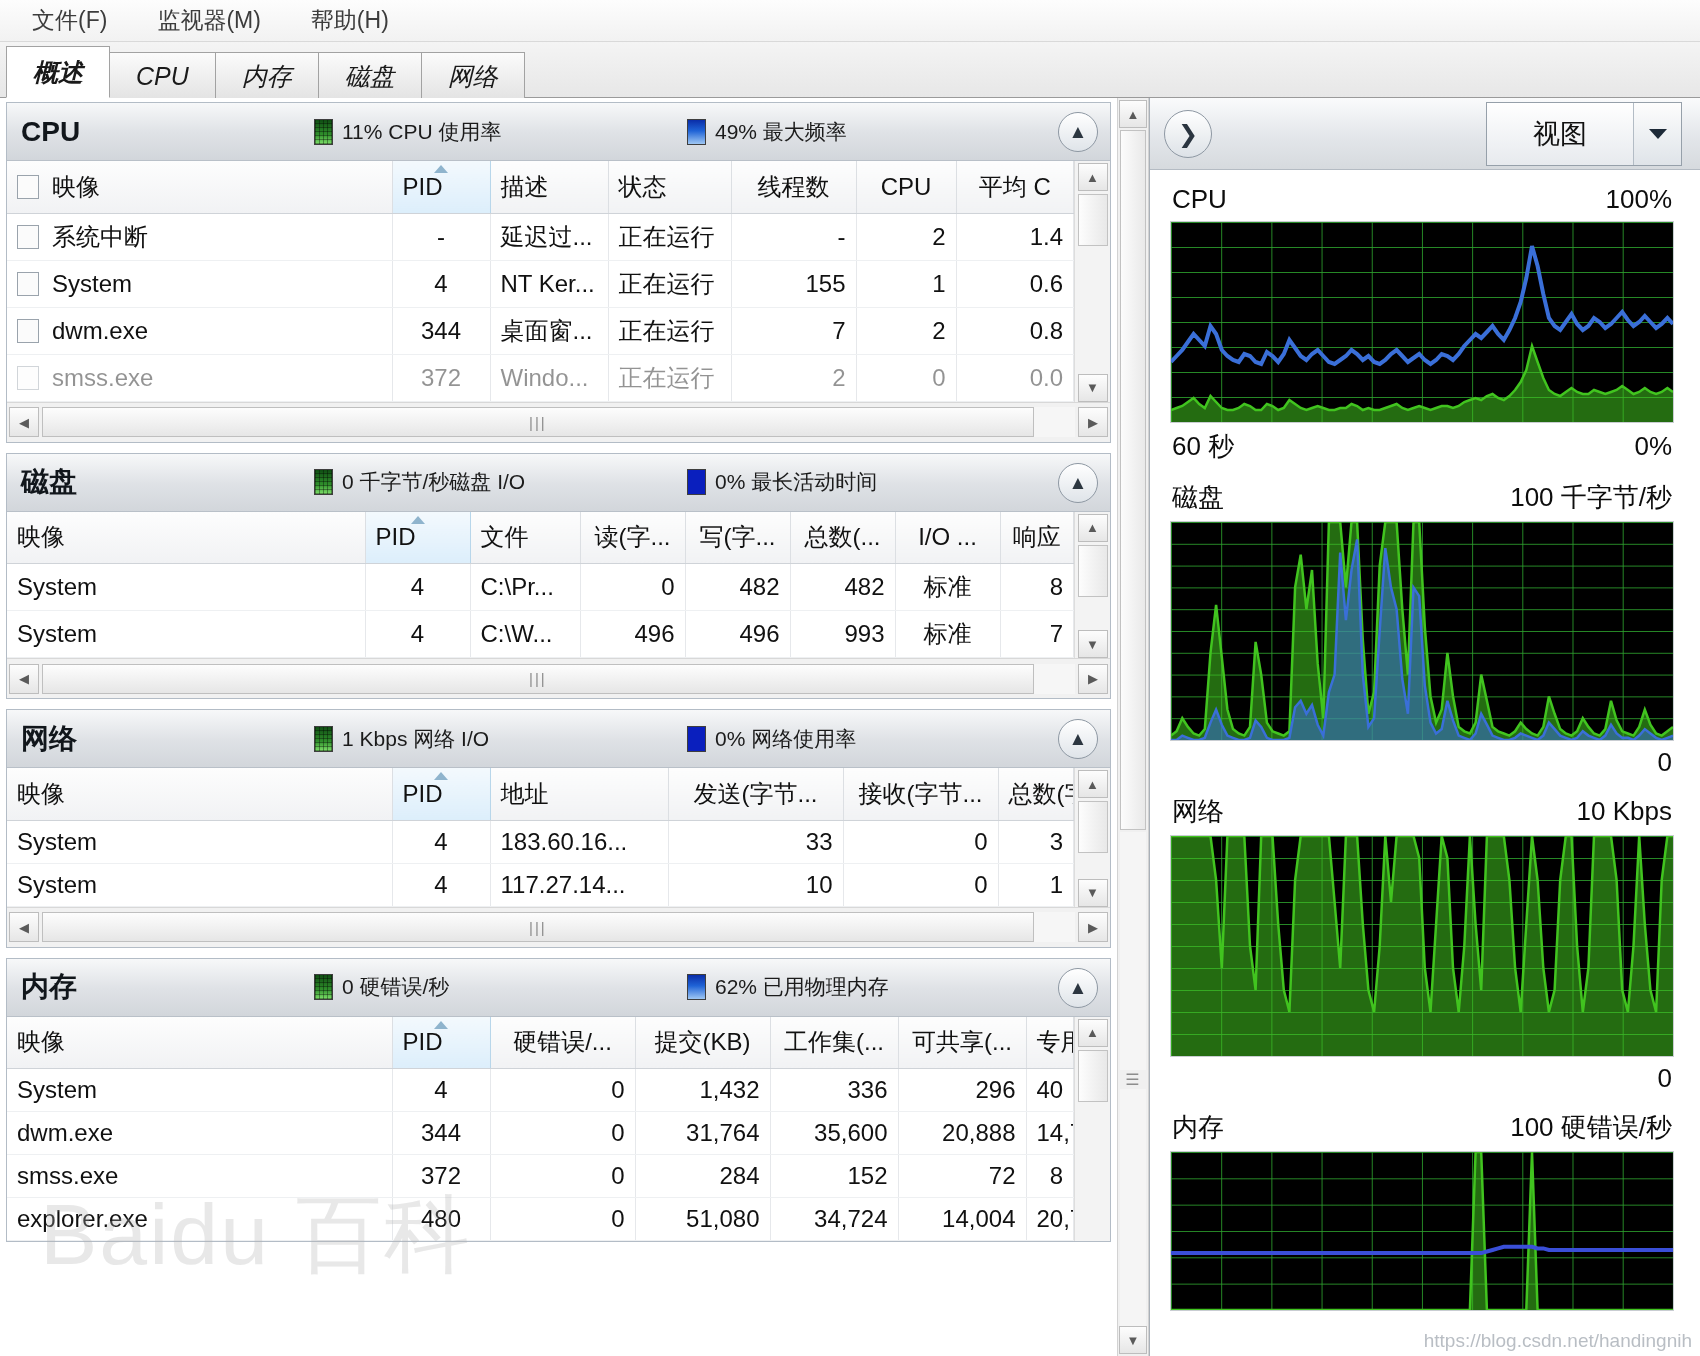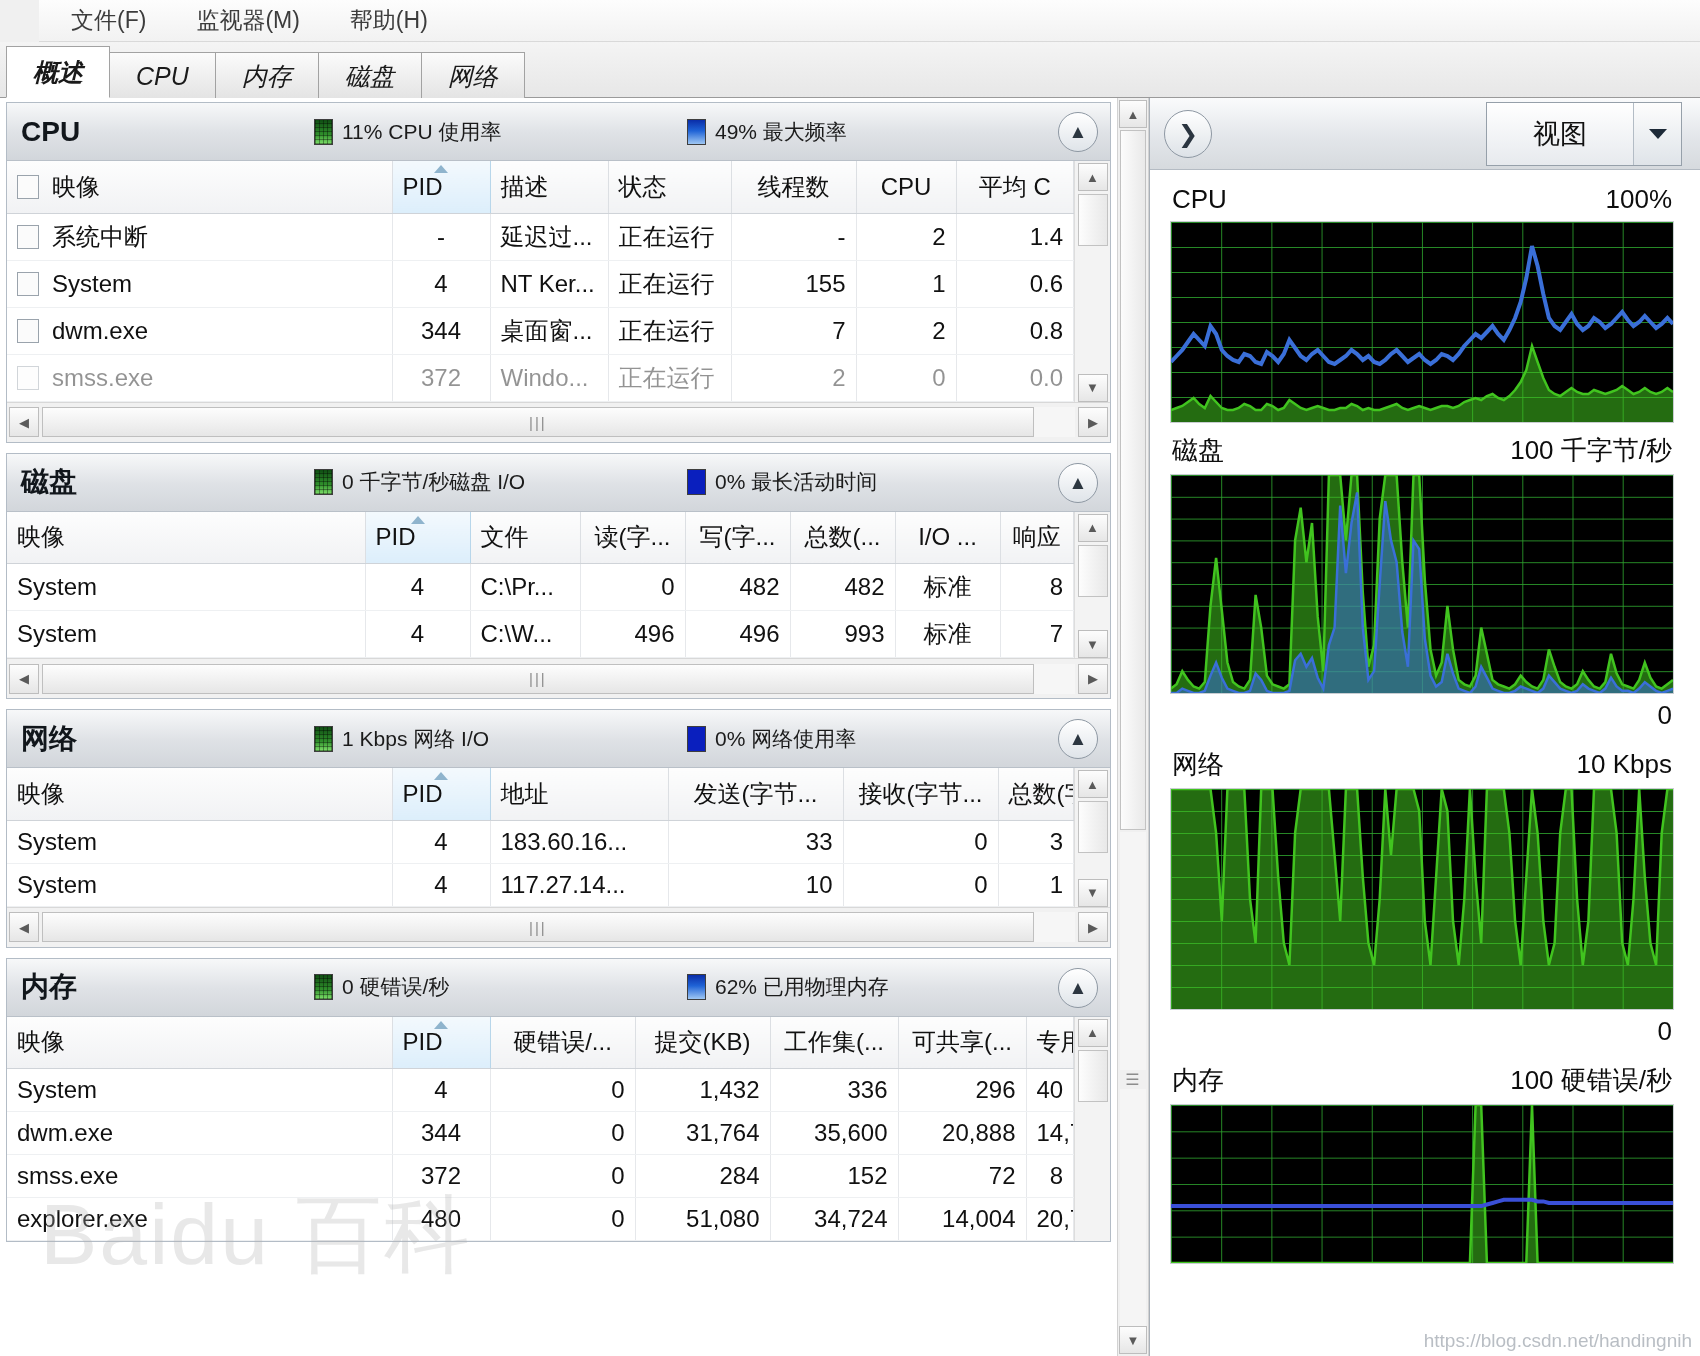--- a/index.html
+++ b/index.html
@@ -12,21 +12,20 @@
     color:#000;
   }
 
   
   #menubar {
     height:42px;
     background:linear-gradient(#fdfdfd,#f2f2f2);
     border-bottom:1px solid #d9d9d9;
     display:flex; align-items:center;
     padding-left:14px;
-    margin-left:39px;
   }
   .menu-item {
     font-size:23px; color:#3c3c3c;
     padding:2px 18px; margin-right:14px;
     white-space:nowrap;
   }
 
   
   #tabstrip {
     height:56px;
@@ -674,20 +673,24 @@
           <span>100%</span>
         </div>
         <div class="chart" id="chart-cpu" style="height:202px">
           <div class="grid-lines" style="background-size: 50.2px 25px;"></div>
         <svg viewBox="0 0 502 200" preserveAspectRatio="none">
               <polyline points="0.0,140.0 5.6,134.0 11.3,128.0 16.9,120.0 22.6,112.0 28.2,118.0 33.8,124.0 39.5,104.0 45.1,112.0 50.8,128.0 56.4,134.0 62.0,138.0 67.7,140.0 73.3,132.0 79.0,134.0 84.6,140.0 90.2,142.0 95.9,130.0 101.5,134.0 107.2,140.0 112.8,132.0 118.4,118.0 124.1,126.0 129.7,134.0 135.4,138.0 141.0,132.0 146.7,128.0 152.3,134.0 157.9,140.0 163.6,142.0 169.2,138.0 174.9,134.0 180.5,128.0 186.1,132.0 191.8,138.0 197.4,134.0 203.1,140.0 208.7,142.0 214.3,138.0 220.0,132.0 225.6,128.0 231.3,134.0 236.9,140.0 242.5,136.0 248.2,132.0 253.8,138.0 259.5,142.0 265.1,138.0 270.7,132.0 276.4,134.0 282.0,138.0 287.7,132.0 293.3,124.0 298.9,118.0 304.6,112.0 310.2,116.0 315.9,110.0 321.5,104.0 327.1,112.0 332.8,118.0 338.4,108.0 344.1,96.0 349.7,80.0 355.3,56.0 361.0,24.0 366.6,44.0 372.3,72.0 377.9,96.0 383.6,104.0 389.2,108.0 394.8,100.0 400.5,92.0 406.1,102.0 411.8,108.0 417.4,104.0 423.0,96.0 428.7,100.0 434.3,106.0 440.0,102.0 445.6,96.0 451.2,90.0 456.9,98.0 462.5,104.0 468.2,100.0 473.8,94.0 479.4,100.0 485.1,106.0 490.7,102.0 496.4,96.0 502.0,102.0" fill="none" stroke="#3a6fd8" stroke-width="4"></polyline>
               <polygon points="0,200 0.0,188.0 5.6,186.0 11.3,184.0 16.9,180.0 22.6,176.0 28.2,182.0 33.8,186.0 39.5,174.0 45.1,180.0 50.8,186.0 56.4,188.0 62.0,188.0 67.7,186.0 73.3,182.0 79.0,184.0 84.6,188.0 90.2,188.0 95.9,182.0 101.5,184.0 107.2,188.0 112.8,186.0 118.4,178.0 124.1,182.0 129.7,186.0 135.4,188.0 141.0,186.0 146.7,184.0 152.3,186.0 157.9,188.0 163.6,188.0 169.2,186.0 174.9,186.0 180.5,182.0 186.1,184.0 191.8,188.0 197.4,186.0 203.1,188.0 208.7,188.0 214.3,186.0 220.0,184.0 225.6,182.0 231.3,186.0 236.9,188.0 242.5,186.0 248.2,184.0 253.8,186.0 259.5,188.0 265.1,186.0 270.7,184.0 276.4,184.0 282.0,186.0 287.7,184.0 293.3,180.0 298.9,178.0 304.6,176.0 310.2,178.0 315.9,174.0 321.5,172.0 327.1,176.0 332.8,178.0 338.4,174.0 344.1,168.0 349.7,160.0 355.3,148.0 361.0,124.0 366.6,140.0 372.3,156.0 377.9,168.0 383.6,172.0 389.2,174.0 394.8,170.0 400.5,166.0 406.1,170.0 411.8,172.0 417.4,172.0 423.0,168.0 428.7,170.0 434.3,172.0 440.0,170.0 445.6,168.0 451.2,164.0 456.9,168.0 462.5,172.0 468.2,170.0 473.8,166.0 479.4,170.0 485.1,172.0 490.7,170.0 496.4,166.0 502.0,170.0 502,200" fill="#41c41f" fill-opacity="0.55"></polygon>
               <polyline points="0.0,188.0 5.6,186.0 11.3,184.0 16.9,180.0 22.6,176.0 28.2,182.0 33.8,186.0 39.5,174.0 45.1,180.0 50.8,186.0 56.4,188.0 62.0,188.0 67.7,186.0 73.3,182.0 79.0,184.0 84.6,188.0 90.2,188.0 95.9,182.0 101.5,184.0 107.2,188.0 112.8,186.0 118.4,178.0 124.1,182.0 129.7,186.0 135.4,188.0 141.0,186.0 146.7,184.0 152.3,186.0 157.9,188.0 163.6,188.0 169.2,186.0 174.9,186.0 180.5,182.0 186.1,184.0 191.8,188.0 197.4,186.0 203.1,188.0 208.7,188.0 214.3,186.0 220.0,184.0 225.6,182.0 231.3,186.0 236.9,188.0 242.5,186.0 248.2,184.0 253.8,186.0 259.5,188.0 265.1,186.0 270.7,184.0 276.4,184.0 282.0,186.0 287.7,184.0 293.3,180.0 298.9,178.0 304.6,176.0 310.2,178.0 315.9,174.0 321.5,172.0 327.1,176.0 332.8,178.0 338.4,174.0 344.1,168.0 349.7,160.0 355.3,148.0 361.0,124.0 366.6,140.0 372.3,156.0 377.9,168.0 383.6,172.0 389.2,174.0 394.8,170.0 400.5,166.0 406.1,170.0 411.8,172.0 417.4,172.0 423.0,168.0 428.7,170.0 434.3,172.0 440.0,170.0 445.6,168.0 451.2,164.0 456.9,168.0 462.5,172.0 468.2,170.0 473.8,166.0 479.4,170.0 485.1,172.0 490.7,170.0 496.4,166.0 502.0,170.0" fill="none" stroke="#41c41f" stroke-width="2.5"></polyline>
             </svg>
           </div>
+        <div class="graph-labels bot">
+          <span>60 秒</span>
+          <span>0%</span>
+        </div>
       </div>
 
       <div class="graph-block">
         <div class="graph-labels">
           <span>磁盘</span>
           <span>100 千字节/秒</span>
         </div>
         <div class="chart" id="chart-disk" style="height:220px">
           <div class="grid-lines" style="background-size: 50.2px 21.8px;"></div>
         <svg viewBox="0 0 502 218" preserveAspectRatio="none">

